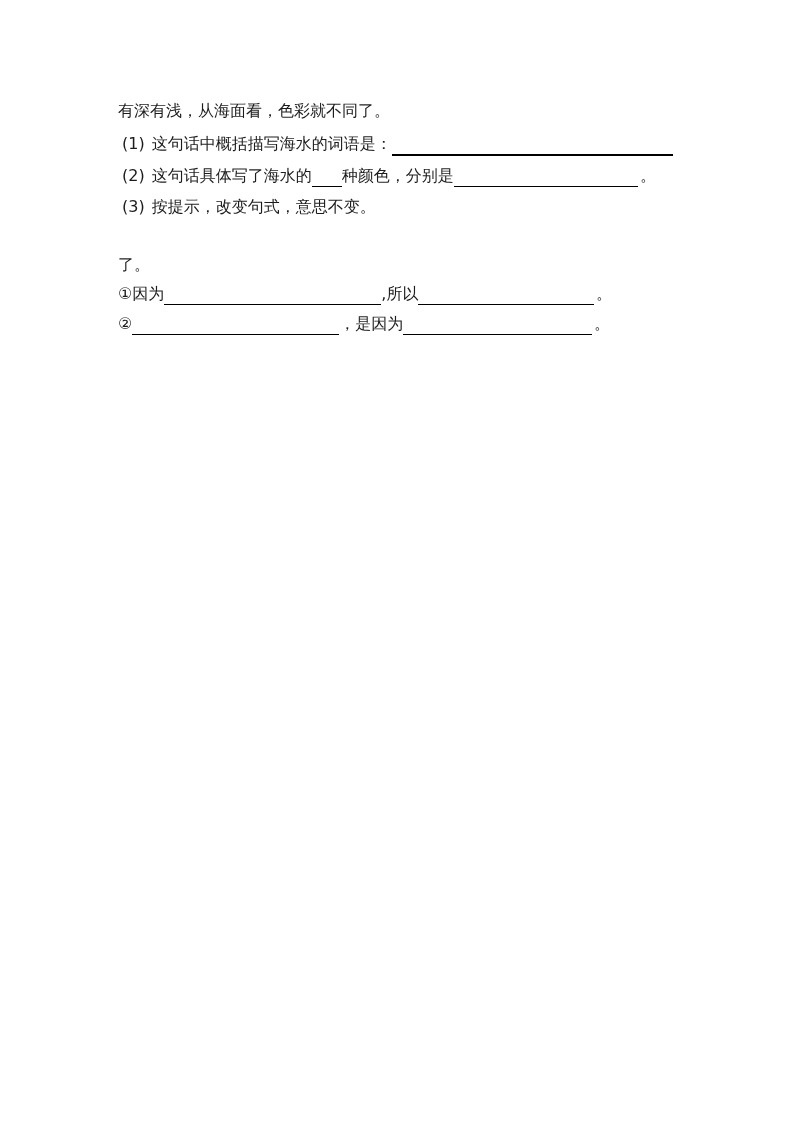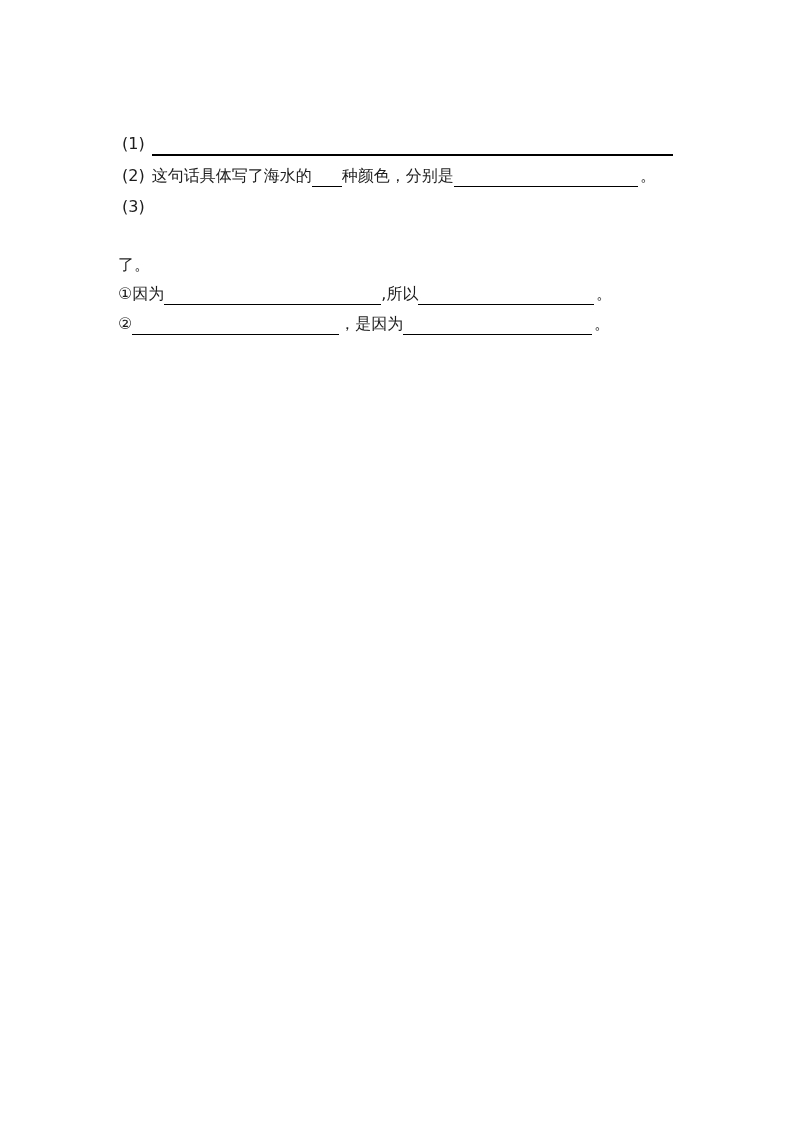--- a/index.html
+++ b/index.html
@@ -49,37 +49,42 @@
   }
   .period {
     margin-left: 2px;
   }
 </style>
 </head>
 <body>
 
 <div class="page">
 
+  <div class="line" style="top:100px; left:118px;">
+    <span class="txt">有深有浅，从海面看，色彩就不同了。</span>
+  </div>
 
   <div class="line" style="top:133px; left:122px; width:551px;">
     <span class="num">(1)</span>
+    <span class="txt">这句话中概括描写海水的词语是：</span>
     <span class="blank grow thick"></span>
   </div>
 
   <div class="line" style="top:165px; left:122px; width:534px;">
     <span class="num">(2)</span>
     <span class="txt">这句话具体写了海水的</span>
     <span class="blank" style="width:30px;"></span>
     <span class="txt">种颜色，分别是</span>
     <span class="blank grow"></span>
     <span class="txt period">。</span>
   </div>
 
   <div class="line" style="top:196px; left:122px;">
     <span class="num">(3)</span>
+    <span class="txt">按提示，改变句式，意思不变。</span>
   </div>
 
 
   <div class="line" style="top:254px; left:118px;">
     <span class="txt">了。</span>
   </div>
 
   <div class="line" style="top:283px; left:118px; width:494px;">
     <span class="txt">①</span>
     <span class="txt">因为</span>

